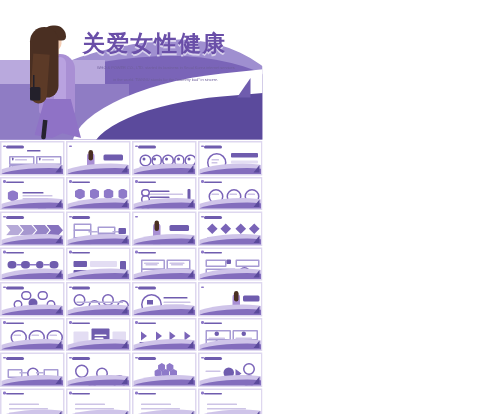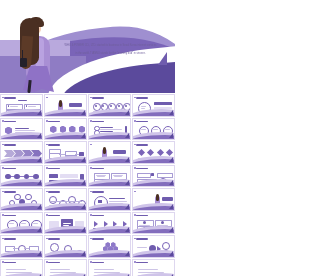--- a/index.html
+++ b/index.html
@@ -110,20 +110,21 @@
       <div class="w-neck"></div>
       <div class="w-face"></div>
       <div class="w-hairtop"></div>
       <div class="w-hair"></div>
       <div class="w-hair2"></div>
       <div class="w-bag-strap"></div>
       <div class="w-bag"></div>
       <div class="w-leg"></div>
     </div>
 
+    <div class="hero-title">关爱女性健康</div>
     <div class="hero-sub1">WHO &amp; POWER CO., LTD. started its business in Seoul Korea internet services</div>
     <div class="hero-sub2">in the world. TIANNU stands for the "mommy bud" in sincere.</div>
   </div>
 
   <div class="grid" id="slide-grid">
       <div class="slide">
         <div class="s-dot"></div>
         <div class="s-bar" style="width:12px;"></div>
     <div class="c-txt" style="left:17px;top:4.5px;width:9px;background:#6f5cae;height:1px;"></div>
 

